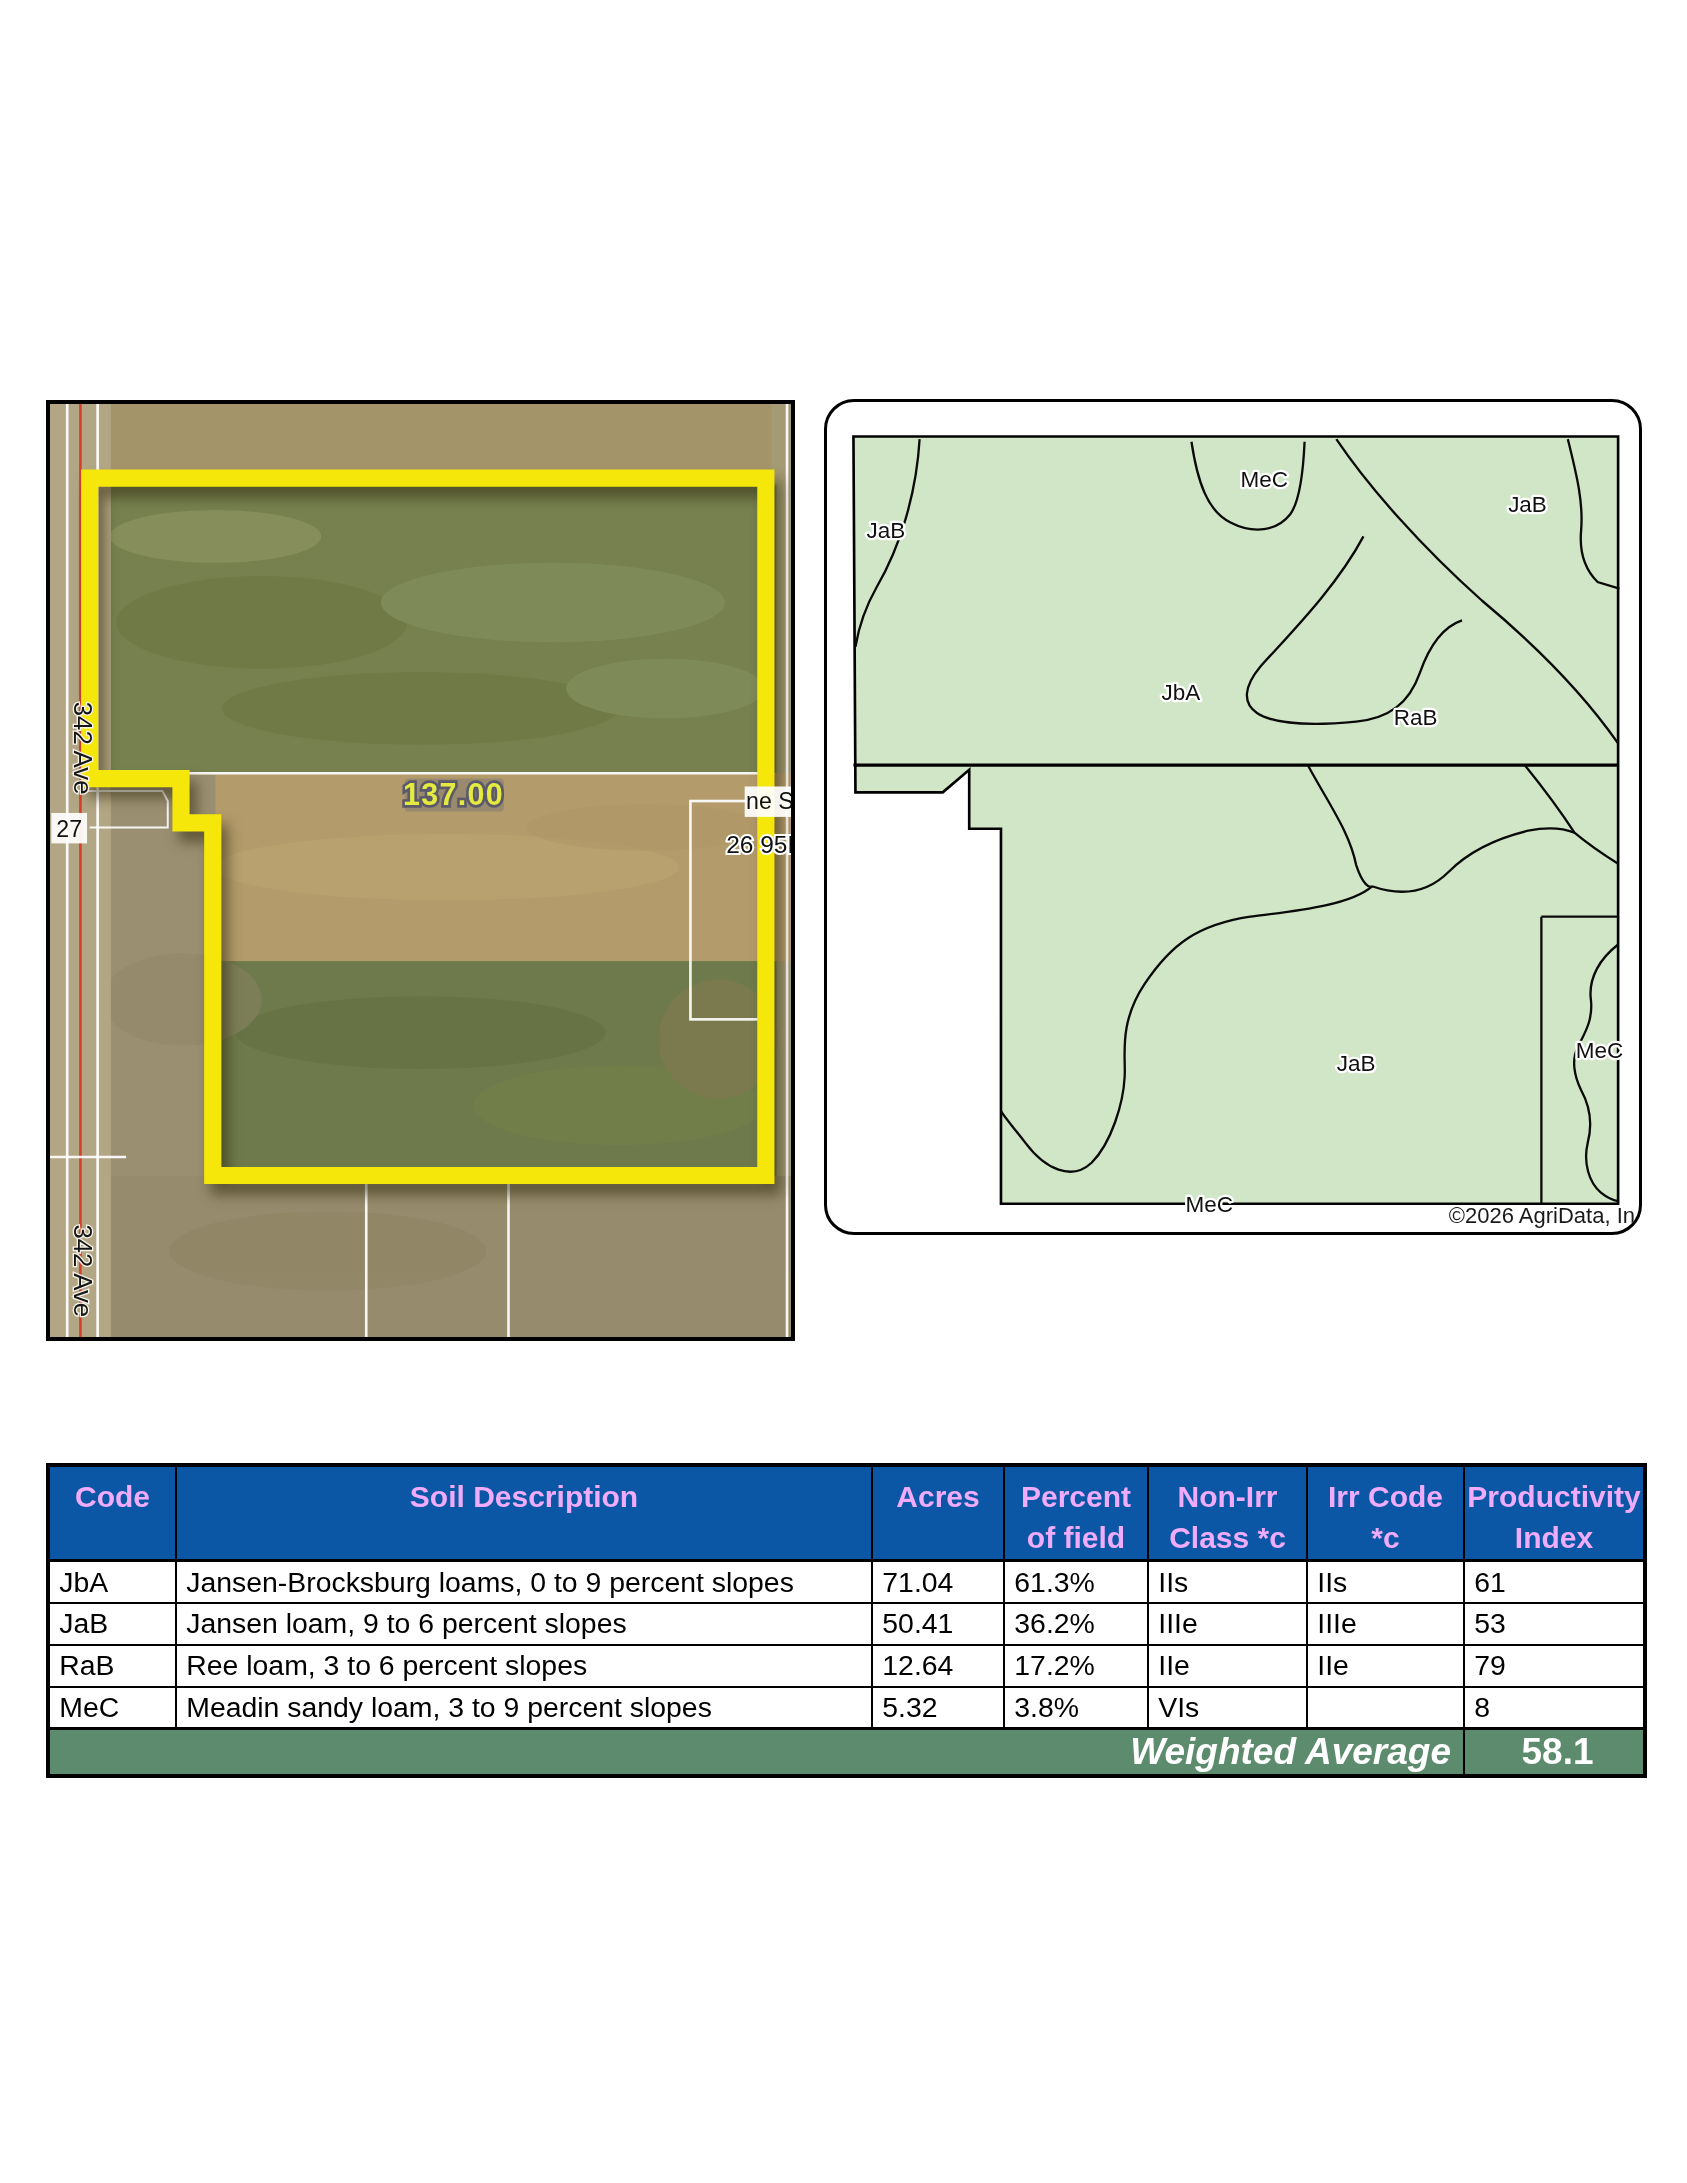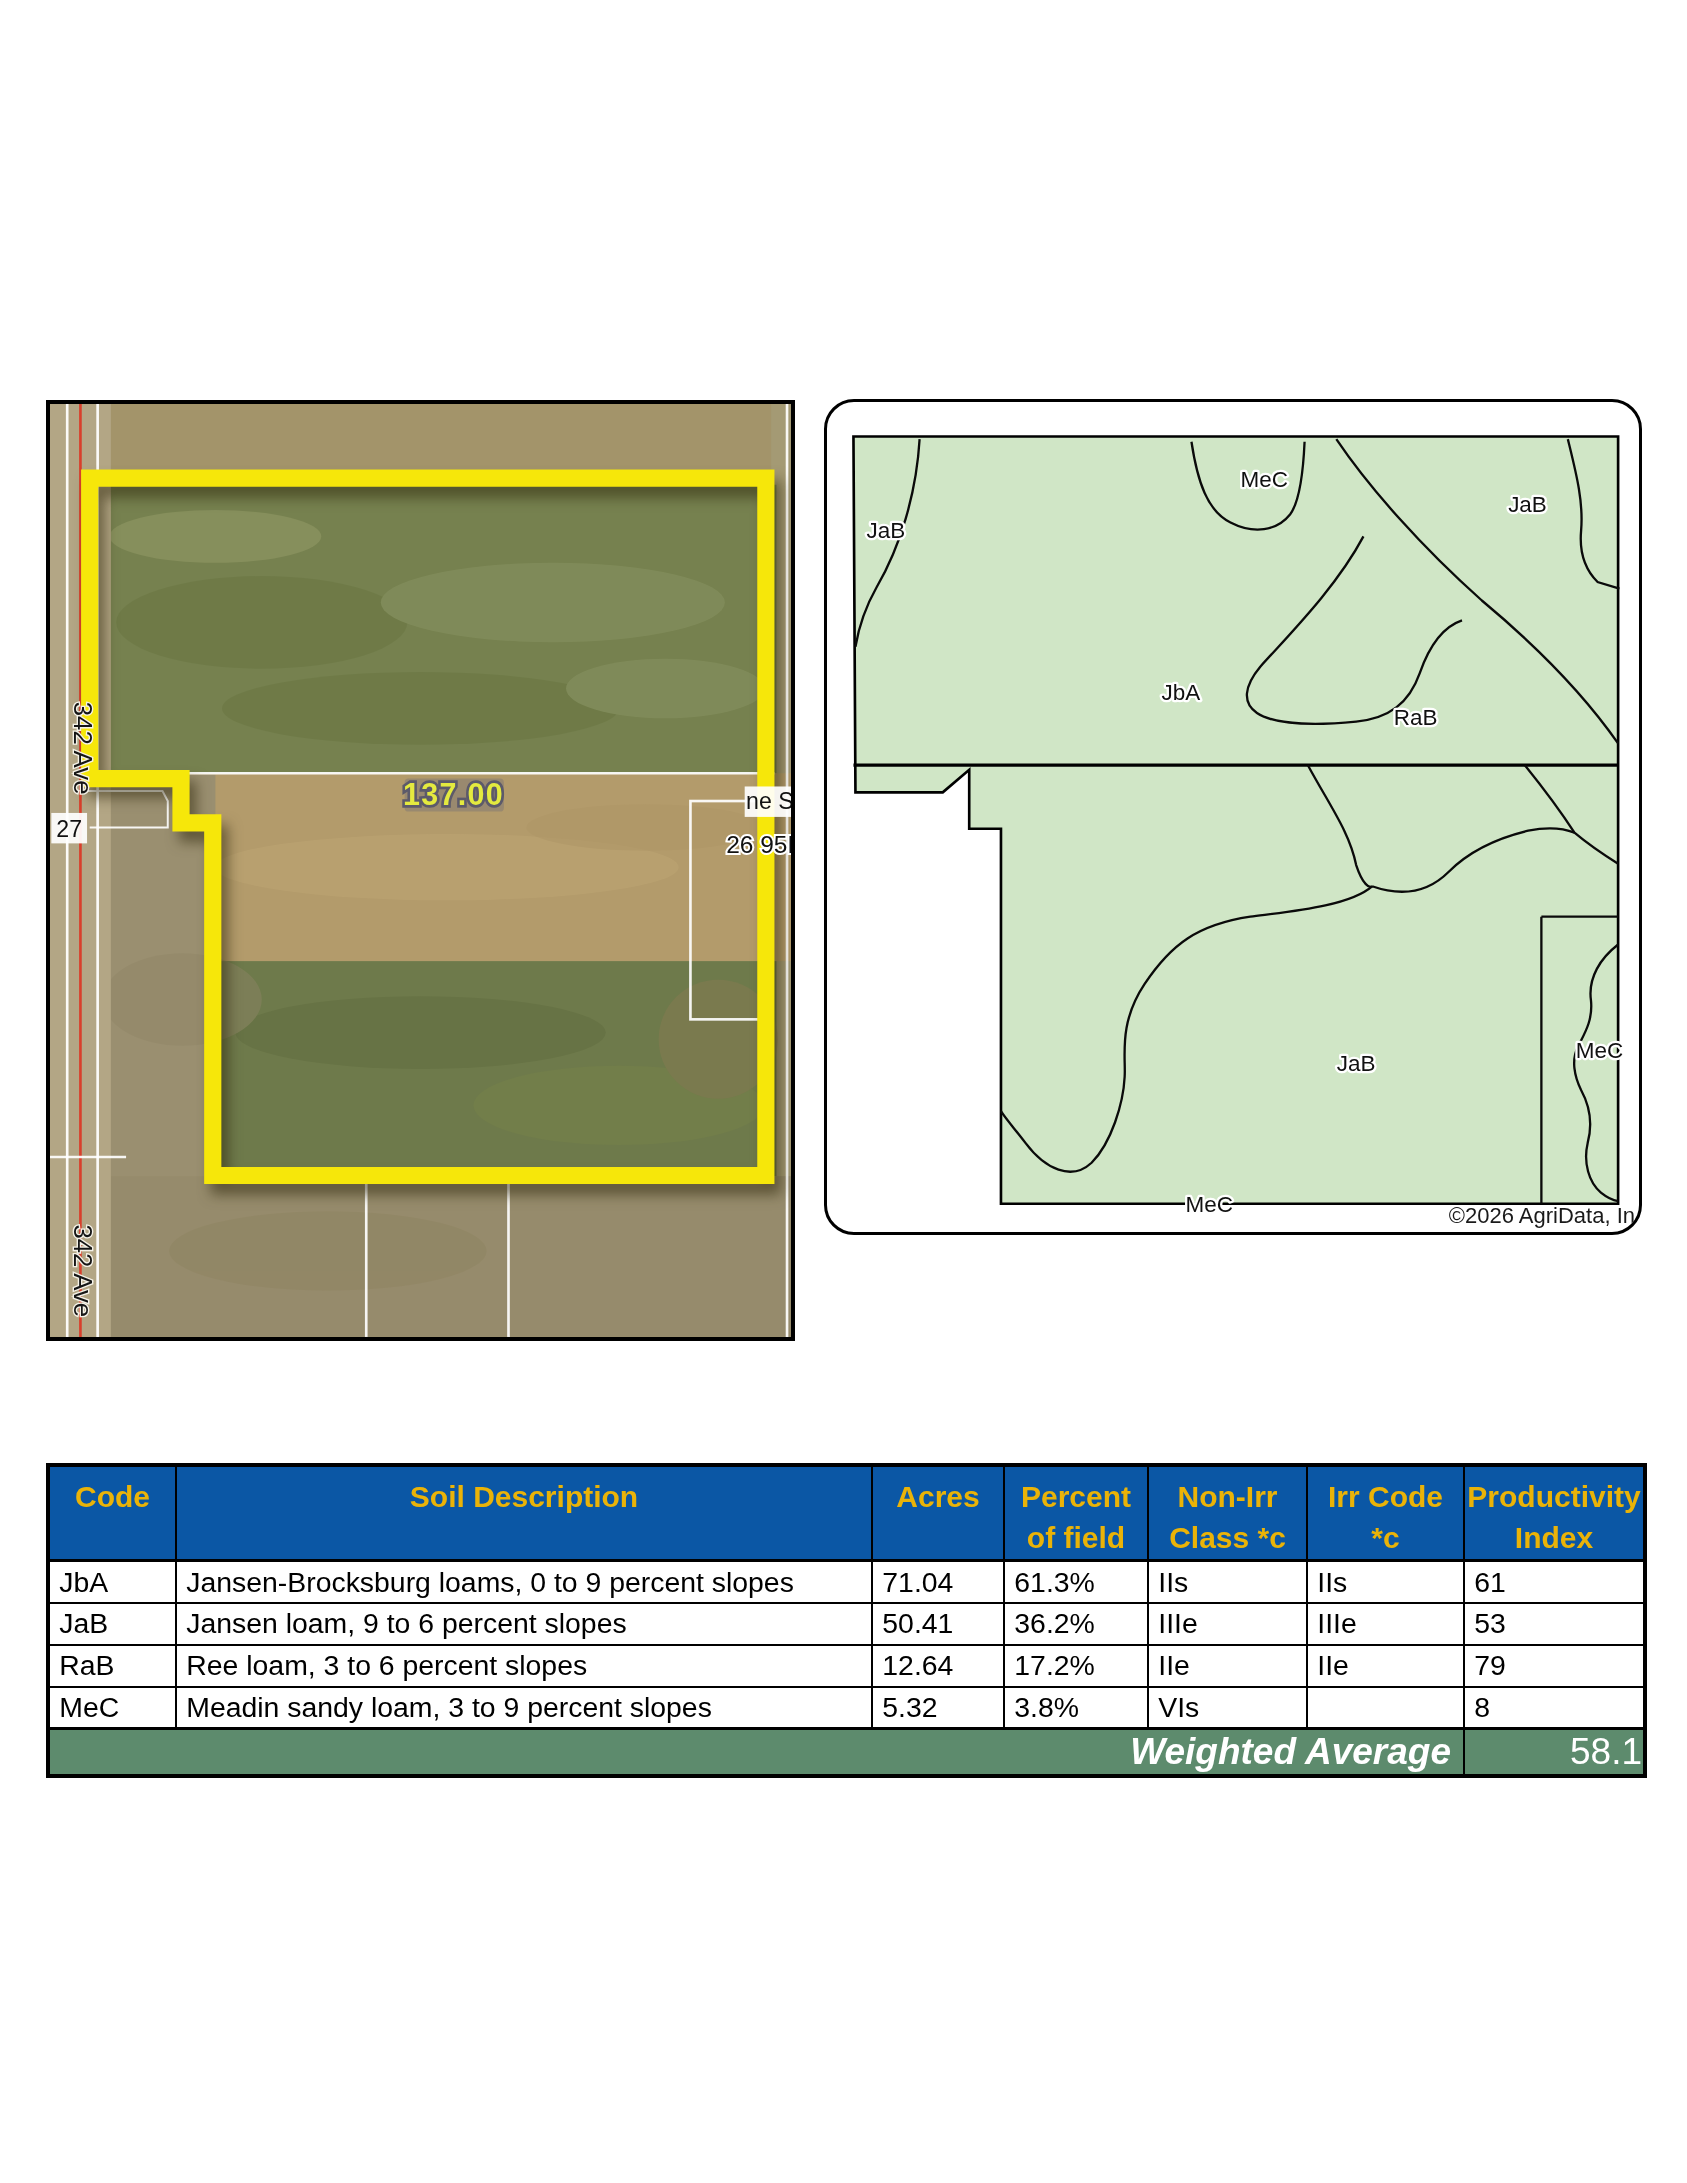--- a/index.html
+++ b/index.html
@@ -17,25 +17,25 @@
 
   
   .roadlabel{font-size:39px;fill:#151515;paint-order:stroke;stroke:#f5f2e8;stroke-width:4px;text-anchor:middle;}
   .chiptext{font-size:35px;fill:#111;text-anchor:middle;}
   .halotext{font-size:37px;fill:#111;paint-order:stroke;stroke:#ffffff;stroke-width:6px;}
   .acrestext{font-size:46px;font-weight:bold;fill:#e4ea3f;paint-order:stroke;stroke:#5c5a6a;stroke-width:8px;text-anchor:middle;letter-spacing:2px;}
 
   
   .soiltable{position:absolute;left:46px;top:1463px;border-collapse:collapse;table-layout:fixed;background:#fff;border:4.6px solid #000;}
   .soiltable td,.soiltable th{border:2px solid #000;box-sizing:border-box;}
-  .soiltable thead th{background:#0b57a5;color:#eab308;font-weight:bold;font-size:30px;line-height:41px;vertical-align:top;padding-top:9.3px;white-space:pre-line;text-align:center;height:90px;border-bottom-width:3.3px;}
+  .soiltable thead th{background:#0b57a5;color:#f0abfc;font-weight:bold;font-size:30px;line-height:41px;vertical-align:top;padding-top:9.3px;white-space:pre-line;text-align:center;height:90px;border-bottom-width:3.3px;}
   .soiltable tbody td{font-size:28.4px;height:42px;padding:0 0 0 9.3px;text-align:left;vertical-align:middle;color:#000;border-top-width:2.6px;border-bottom-width:2.6px;white-space:nowrap;overflow:hidden;}
   .soiltable tfoot td{background:#5d8b6d;color:#fff;height:42px;border-top-width:3.3px;margin-top:6px;}
   .wa-label{font-size:37px;font-weight:bold;font-style:italic;text-align:right;padding-right:12px;}
-  .wa-value{font-size:37px;font-weight:normal;text-align:right;padding-left:8px;}
+  .wa-value{font-size:37px;font-weight:bold;text-align:center;padding-left:8px;}
 </style>
 </head>
 <body>
 
 <div class="page">
 
   <div class="aerial">
     <svg width="741" height="933" viewBox="0 0 1120 1410">
 
       <rect x="0" y="0" width="1120" height="1410" fill="#a59872"></rect>

